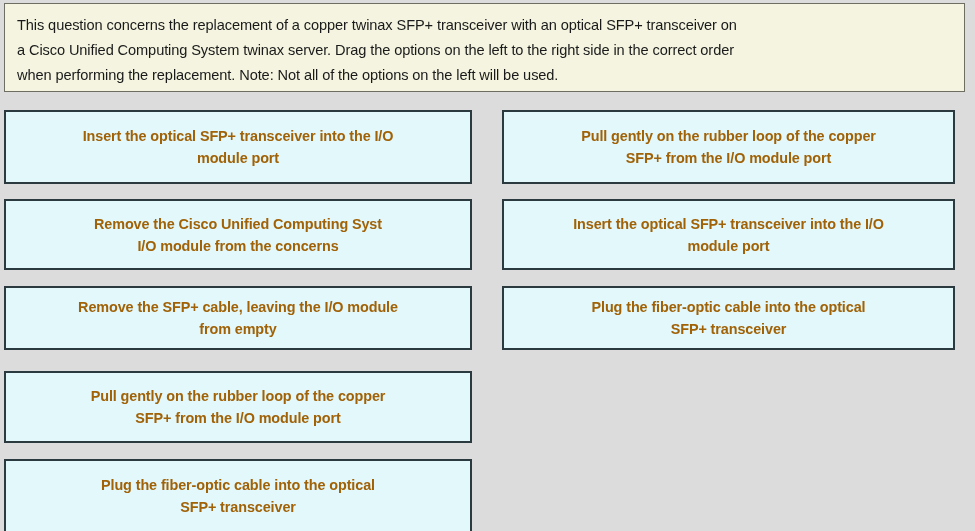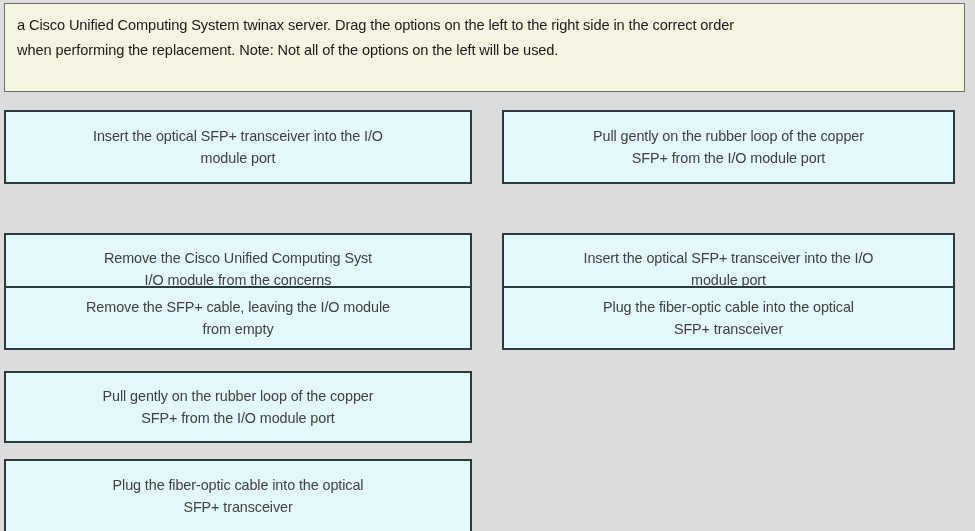--- a/index.html
+++ b/index.html
@@ -49,41 +49,43 @@
     border: 2px solid #2b3a3e;
     display: flex;
     align-items: center;
     justify-content: center;
     text-align: center;
     overflow: hidden;
   }
   .option-text {
     font-size: 14.4px;
     line-height: 22px;
-    color: #404040;
+    color: #a16207;
     padding: 0 10px;
     letter-spacing: -0.1px;
+    font-weight: bold;
   }
 
   
   .col-left  { left: 4px;   width: 468px; }
   .col-right { left: 502px; width: 453px; }
 
   .row1 { top: 110px; height: 74px; }
-  .row2 { top: 199px; height: 71px; margin-top: 34px; }
+  .row2 { top: 199px; height: 71px; }
   .row3 { top: 286px; height: 64px; }
   .row4 { top: 371px; height: 72px; }
   .row5 { top: 459px; height: 74px; }
 </style>
 </head>
 <body>
 
 <div id="root">
 
   <div class="prompt-banner">
+    <div class="prompt-line">This question concerns the replacement of a copper twinax SFP+ transceiver with an optical SFP+ transceiver on</div>
     <div class="prompt-line">a Cisco Unified Computing System twinax server.  Drag the options on the left to the right side in the correct order</div>
     <div class="prompt-line">when performing the replacement. Note: Not all of the options on the left will be used.</div>
   </div>
 
   <div class="option-box col-left row1">
     <div class="option-text">
       <span>Insert the optical SFP+ transceiver into the I/O</span><br>
       <span>module port</span>
     </div>
   </div>

